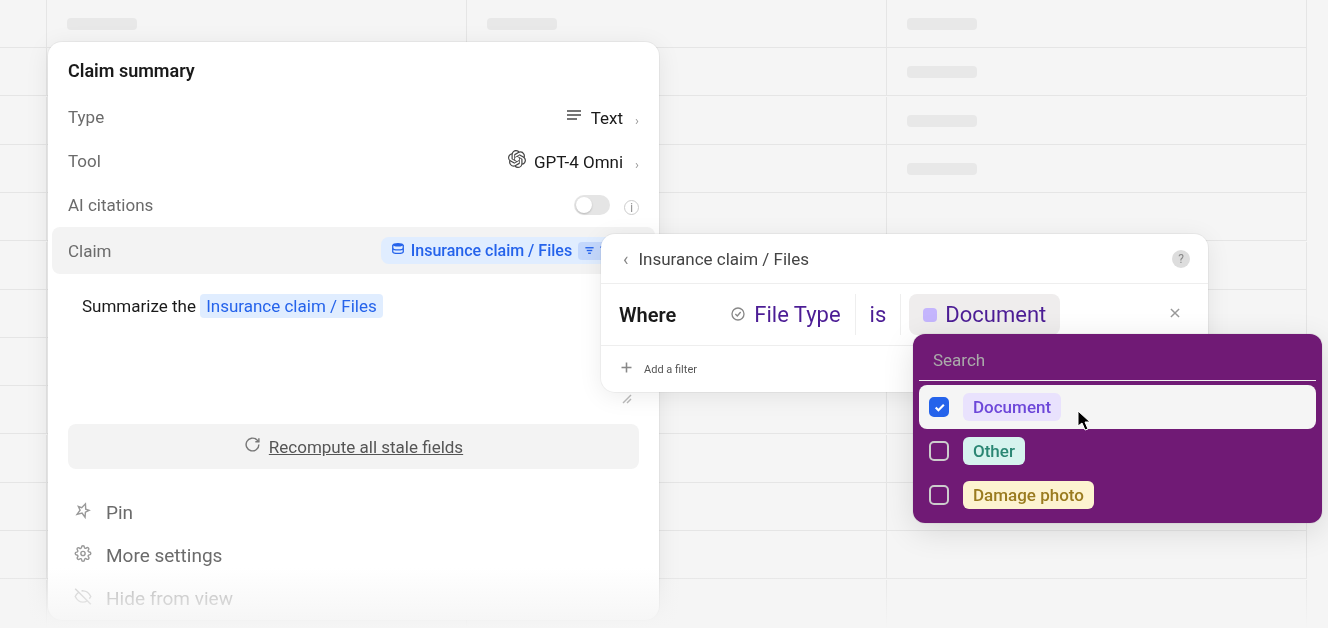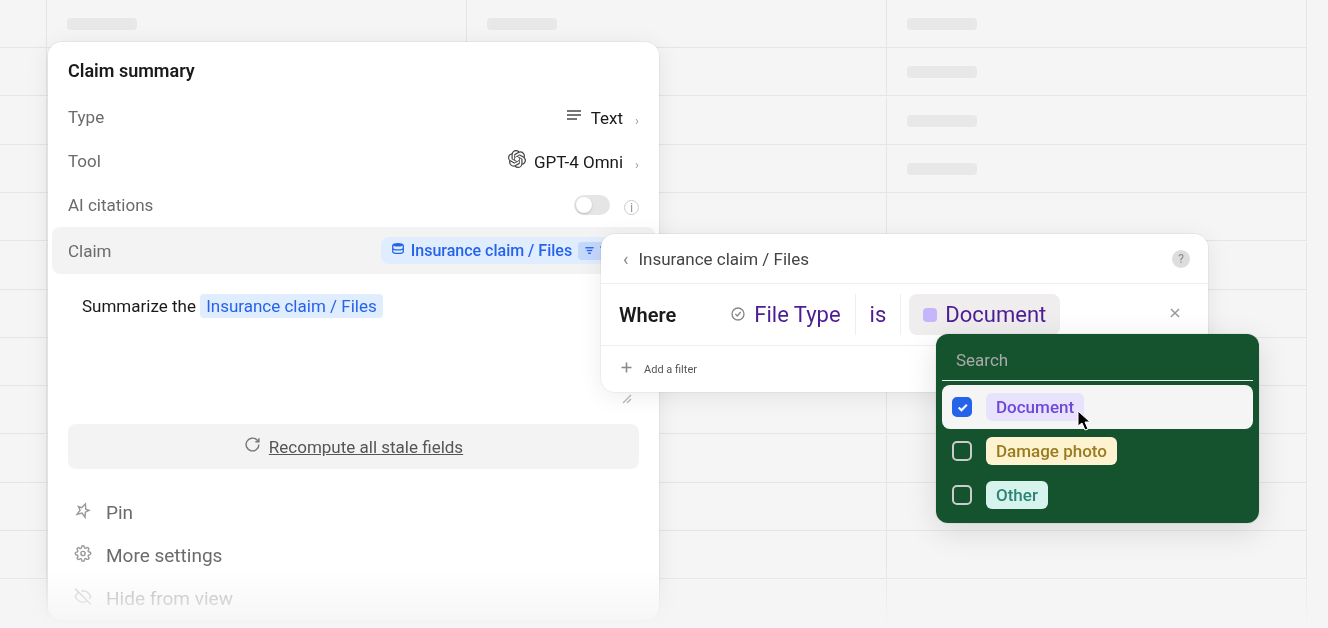--- a/index.html
+++ b/index.html
@@ -274,24 +274,24 @@
       gap: 10px;
       padding: 14px 18px;
       font-size: 11px;
       color: #555;
       cursor: pointer;
     }
     
     
     .dropdown {
       position: absolute;
-      left: 936px;
+      left: 913px;
       top: 334px;
-      width: 323px;
-      background: #14532d;
+      width: 409px;
+      background: #701a75;
       border-radius: 12px;
       box-shadow: 0 8px 32px rgba(0,0,0,0.12), 0 0 0 1px rgba(0,0,0,0.04);
       padding: 6px;
     }
     .dd-search {
       padding: 10px 14px;
       font-size: 17px;
       color: #aaa;
       border-bottom: 1px solid #eee;
       margin-bottom: 4px;
@@ -576,26 +576,26 @@
     <span class="dd-check checked">
       <svg width="13" height="13" viewBox="0 0 24 24" fill="none" stroke="#fff" stroke-width="4">
           <path d="M5 12l5 5L20 7"></path>
         </svg>
     </span>
     <span class="dd-tag tag-purple">Document</span>
   </div>
 
   <div class="dd-item">
     <span class="dd-check"></span>
-    <span class="dd-tag tag-yellow">Damage photo</span>
+    <span class="dd-tag tag-teal">Other</span>
   </div>
 
   <div class="dd-item">
     <span class="dd-check"></span>
-    <span class="dd-tag tag-teal">Other</span>
+    <span class="dd-tag tag-yellow">Damage photo</span>
   </div>
 </div>
 
 <svg class="cursor" viewBox="0 0 16 22">
   <path d="M1 1 L1 16 L5 13 L8 20 L11 19 L8 12 L13 12 Z" fill="#000" stroke="#fff" stroke-width="1"></path>
 </svg>
 
 <div class="panel-fade"></div>
 
 </body></html>

